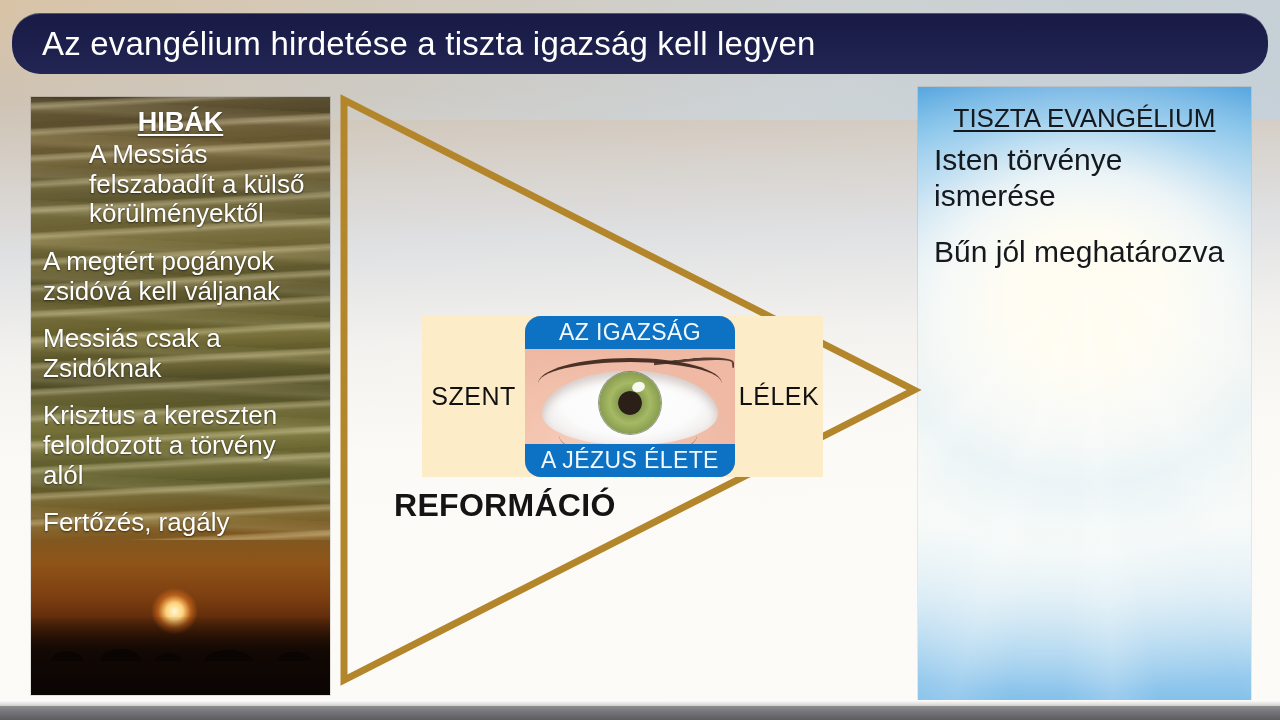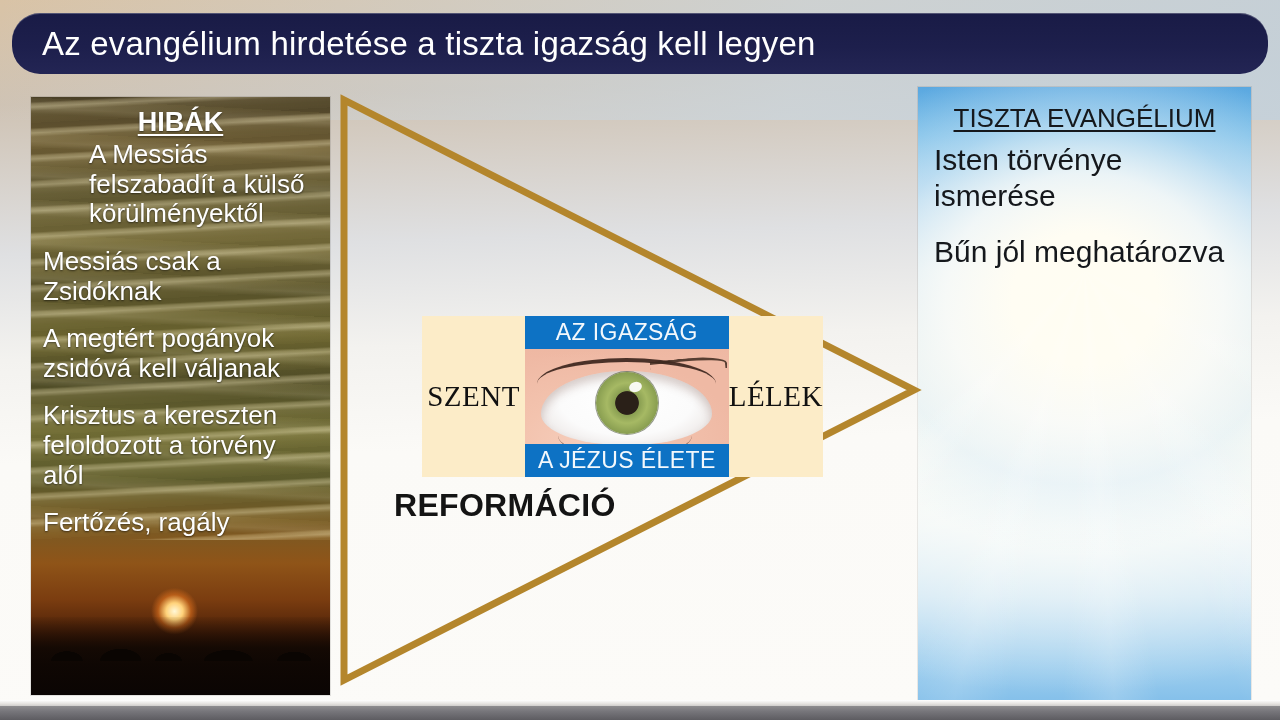--- a/index.html
+++ b/index.html
@@ -267,31 +267,31 @@
     background: #fcecc8;
     display: flex;
     align-items: stretch;
   }
   #label-szent, #label-lelek {
     flex: 0 0 103px;
     display: flex;
     align-items: center;
     justify-content: center;
     color: #111111;
-    font-size: 29px;
+    font-size: 25px;
     letter-spacing: .5px;
-    font-family: Liberation Serif, serif;
   }
   #label-lelek { flex: 0 0 88px; }
 
   #eye-block {
     flex: 1 1 auto;
     position: relative;
     background: #0ea5e9;
     overflow: hidden;
+    border-radius: 16px;
   }
   
   #eye-photo {
     position: absolute;
     left: 0; top: 0; right: 0; bottom: 0;
     background:
       radial-gradient(ellipse 150px 90px at 30% 78%, #f6cdbb 0%, #f3c3ae 45%, #efb9a4 100%),
       linear-gradient(180deg, #f7d5c6 0%, #f6cfbe 30%, #f4c6b2 70%, #f2bda8 100%);
   }
   
@@ -398,22 +398,22 @@
       <div id="title-text">Az evangélium hirdetése a tiszta igazság kell legyen</div>
     </div>
 
     <div id="left-panel">
       <div id="left-photo"></div>
       <div id="left-clouds"></div>
       <div id="left-treeline"></div>
       <div id="left-content">
         <div id="left-heading">HIBÁK</div>
         <p class="left-item">A Messiás felszabadít a külső körülményektől</p>
+        <p class="left-item">A megtért pogányok zsidóvá kell váljanak</p>
         <p class="left-item">Messiás csak a Zsidóknak</p>
-        <p class="left-item">A megtért pogányok zsidóvá kell váljanak</p>
         <p class="left-item">Krisztus a kereszten feloldozott a törvény alól</p>
         <p class="left-item">Fertőzés, ragály</p>
       </div>
     </div>
 
     <div id="right-panel">
       <div id="right-photo"></div>
       <div id="right-rays"></div>
       <div id="right-content">
         <div id="right-heading">TISZTA EVANGÉLIUM</div>

